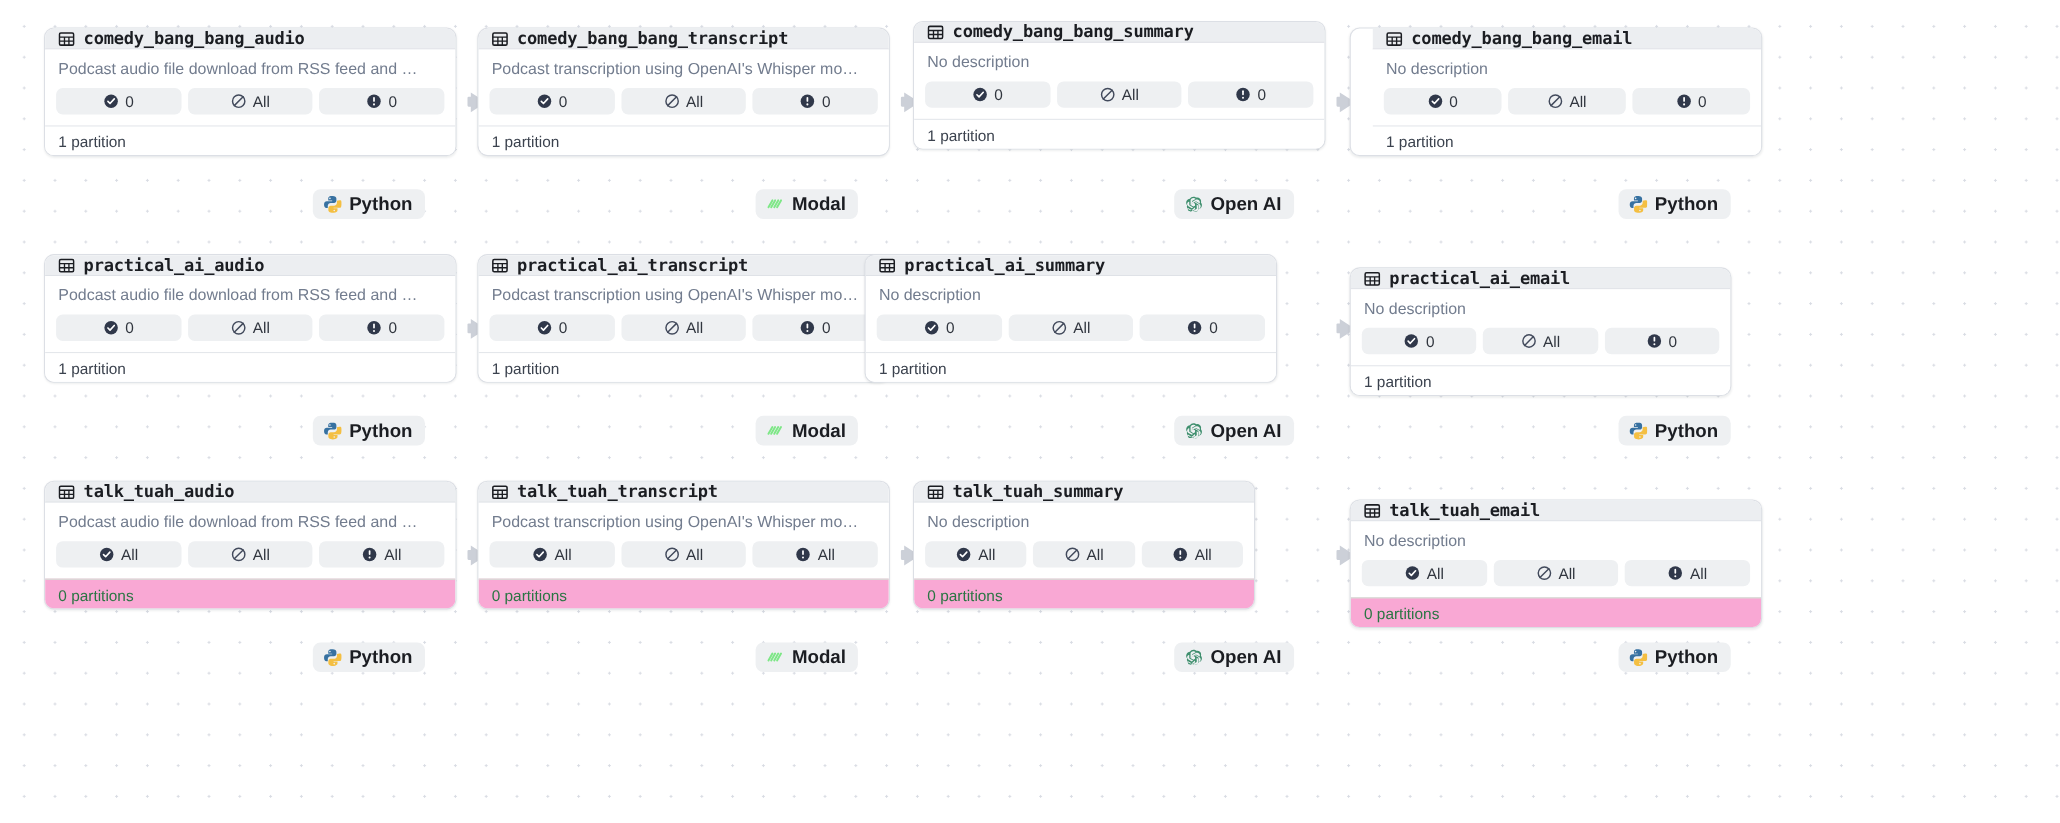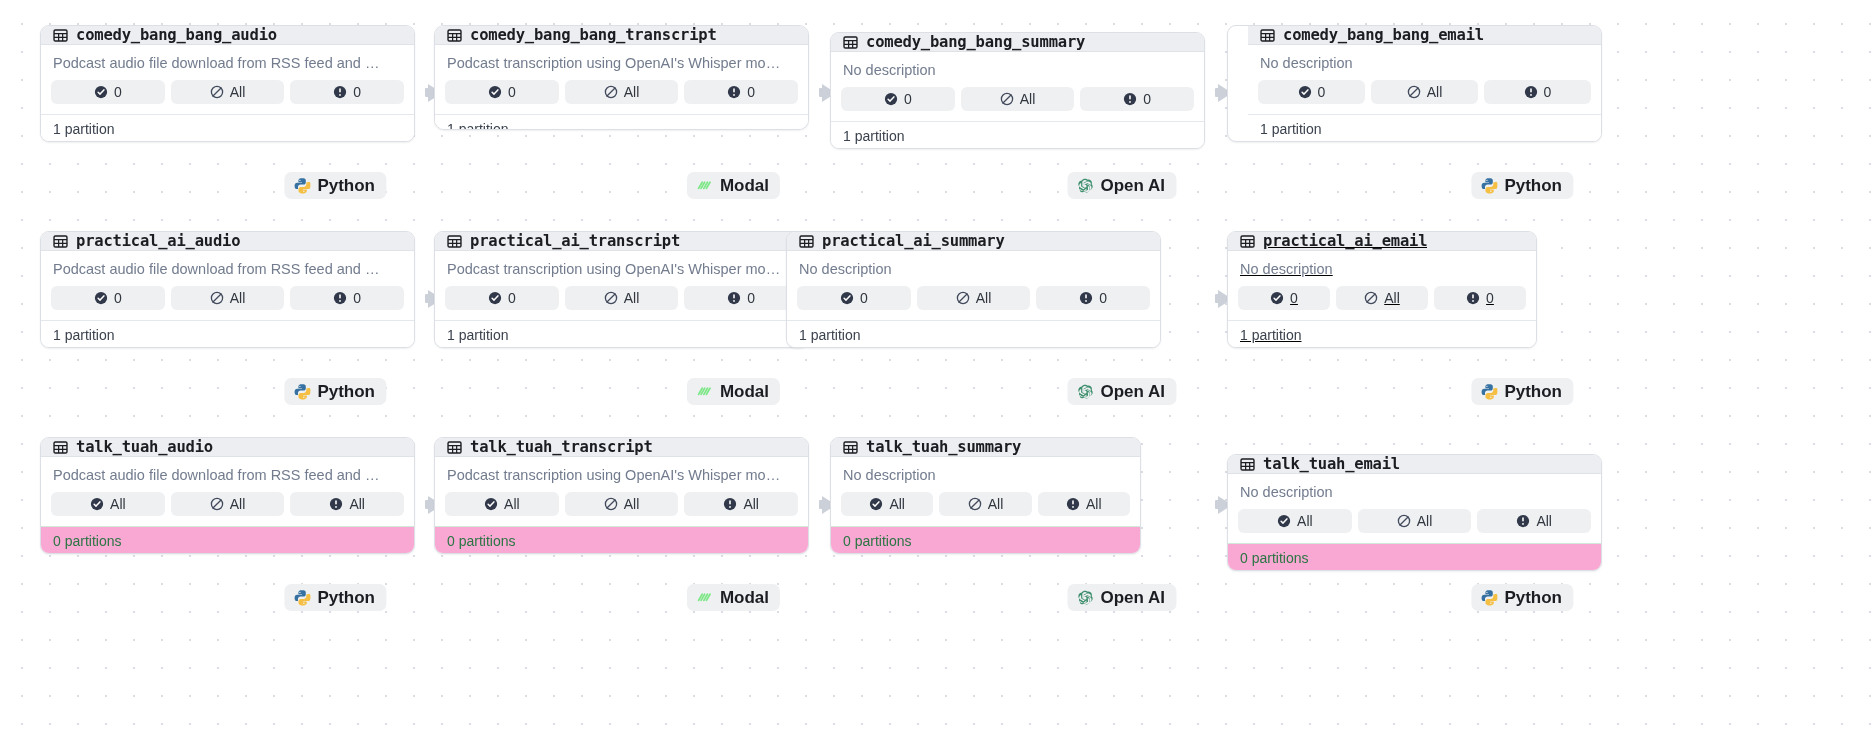--- a/index.html
+++ b/index.html
@@ -191,21 +191,21 @@
       <div class="node-footer">1 partition</div>
     </div>
     <div class="kind-tag" style="left: 386px; top: 172px;">
       <svg viewBox="0 0 20 20" class="klogo">
         <path d="M9.9 1.5c-2.2 0-4 .6-4 2.6v2.1h4.2v.7H4.4c-1.7 0-3 1.1-3 3.6 0 2.3.9 3.7 2.6 3.7h1.4v-2.3c0-1.7 1.4-3 3.1-3h3.6c1.4 0 2.5-1.1 2.5-2.4V4.1c0-1.4-1.1-2.3-2.5-2.5-.8-.1-1.6-.1-2.2-.1zM7.7 3.1a.85.85 0 1 1 0 1.7.85.85 0 0 1 0-1.7z" fill="#3771a1"></path>
         <path d="M15.2 6.4v2.2c0 1.8-1.5 3.1-3.1 3.1H8.5c-1.3 0-2.5 1.2-2.5 2.5v2.3c0 1.3 1.2 2.1 2.5 2.5 1.6.5 3.1.5 4.8 0 1.2-.3 2.5-1 2.5-2.5v-1.9h-4.2v-.6h6.3c1.5 0 2-1 2.5-2.5.5-1.6.5-3.1 0-4.2-.3-.9-1-1.4-2.5-1.4zm-2.9 9.6a.85.85 0 1 1 0 1.7.85.85 0 0 1 0-1.7z" fill="#f4bf42"></path>
       </svg>
       <span>Python</span>
     </div>
     <div class="edge" style="left: 425px; width: 8px; top: 88px;"></div>
-    <div class="node" style="left: 434px; top: 25px; width: 375px; height: 105px; border-radius: 10px;">
+    <div class="node" style="left: 434px; top: 25px; width: 375px; height: 117px; border-radius: 10px;">
       <div class="node-header">
         <svg viewBox="0 0 16 16" class="table-icon">
           <rect x="1.1" y="2.1" width="13.8" height="11.8" rx="1.4" fill="none" stroke="#1b1d22" stroke-width="1.5"></rect>
           <line x1="1.1" y1="6.1" x2="14.9" y2="6.1" stroke="#1b1d22" stroke-width="1.3"></line>
           <line x1="1.1" y1="10" x2="14.9" y2="10" stroke="#1b1d22" stroke-width="1.3"></line>
           <line x1="6" y1="6.1" x2="6" y2="13.9" stroke="#1b1d22" stroke-width="1.3"></line>
           <line x1="10.3" y1="6.1" x2="10.3" y2="13.9" stroke="#1b1d22" stroke-width="1.3"></line>
         </svg>
         <span class="node-title">comedy_bang_bang_transcript</span>
       </div>
@@ -243,21 +243,21 @@
         <g fill="none" stroke="#7ee787" stroke-width="2.1" stroke-linecap="round">
           <path d="M3.2 13.4 L7.4 6.1"></path>
           <path d="M6.1 13.4 L10.3 6.1"></path>
           <path d="M9.4 13.4 L13.6 6.1"></path>
           <path d="M12.4 13.4 L16.6 6.1"></path>
         </g>
       </svg>
       <span>Modal</span>
     </div>
     <div class="edge" style="left: 819px; width: 8px; top: 88px;"></div>
-    <div class="node" style="left: 830px; top: 32px; width: 375px; height: 117px;">
+    <div class="node" style="left: 830px; top: 19px; width: 375px; height: 117px;">
       <div class="node-header">
         <svg viewBox="0 0 16 16" class="table-icon">
           <rect x="1.1" y="2.1" width="13.8" height="11.8" rx="1.4" fill="none" stroke="#1b1d22" stroke-width="1.5"></rect>
           <line x1="1.1" y1="6.1" x2="14.9" y2="6.1" stroke="#1b1d22" stroke-width="1.3"></line>
           <line x1="1.1" y1="10" x2="14.9" y2="10" stroke="#1b1d22" stroke-width="1.3"></line>
           <line x1="6" y1="6.1" x2="6" y2="13.9" stroke="#1b1d22" stroke-width="1.3"></line>
           <line x1="10.3" y1="6.1" x2="10.3" y2="13.9" stroke="#1b1d22" stroke-width="1.3"></line>
         </svg>
         <span class="node-title">comedy_bang_bang_summary</span>
       </div>
@@ -484,21 +484,21 @@
       </div>
       <div class="node-footer">1 partition</div>
     </div>
     <div class="kind-tag" style="left: 1176px; top: 378px;">
       <svg viewBox="0 0 20 20" class="klogo">
         <path d="M10 2.1c-1.6 0-3 .8-3.8 2.1-1.6.1-3 1.1-3.6 2.6-.7 1.5-.4 3.2.6 4.4-.5 1.5-.1 3.1 1 4.2s2.7 1.4 4.1 1c.9 1.2 2.3 1.8 3.8 1.6 1.5-.2 2.8-1.2 3.3-2.6 1.6-.2 2.9-1.2 3.4-2.7.6-1.5.3-3.1-.8-4.3.5-1.5.1-3.1-1-4.2-1-1-2.4-1.4-3.8-1.1C12.6 2.7 11.4 2.1 10 2.1zm0 1.5c.9 0 1.8.4 2.4 1l-3.5 2c-.3.2-.5.5-.5.9v4.3l-1.5-.9V6.3c0-1.5 1.3-2.7 3.1-2.7zm4.2 1.6c1 .1 1.9.7 2.4 1.6.4.8.4 1.7.1 2.5l-3.5-2a1 1 0 0 0-1 0l-3.7 2.1V7.7l3.6-2.1c.7-.4 1.4-.5 2.1-.4zM5.5 6.4v4.2c0 .4.2.7.5.9l3.7 2.1-1.5.9-3.6-2.1c-1.3-.8-1.8-2.4-1-3.7.4-.8 1.1-1.3 1.9-1.5zm7.3 1.5 3.6 2.1c1.3.8 1.7 2.4 1 3.7-.5.8-1.2 1.3-2 1.5v-4.2c0-.4-.2-.7-.5-.9l-3.6-2.1zM10 8.7l1.7 1v2l-1.7 1-1.7-1v-2zm3.4 1.9 1.5.9v4.2c0 1.5-1.3 2.7-2.9 2.7-.9 0-1.8-.4-2.4-1.1l3.5-2c.3-.2.5-.5.5-.9zm-1.7 2.9v2.1L8 17.6c-1.3.8-2.9.3-3.7-.9-.4-.8-.5-1.7-.2-2.5l3.5 2c.3.2.7.2 1 0z" fill="#3f8f6e"></path>
       </svg>
       <span>Open AI</span>
     </div>
     <div class="edge" style="left: 1215px; width: 8px; top: 294px;"></div>
-    <div class="node" style="left: 1227px; top: 231px; width: 310px; height: 117px; text-decoration: underline;">
+    <div class="node" style="left: 1227px; top: 243px; width: 347px; height: 117px;">
       <div class="node-header">
         <svg viewBox="0 0 16 16" class="table-icon">
           <rect x="1.1" y="2.1" width="13.8" height="11.8" rx="1.4" fill="none" stroke="#1b1d22" stroke-width="1.5"></rect>
           <line x1="1.1" y1="6.1" x2="14.9" y2="6.1" stroke="#1b1d22" stroke-width="1.3"></line>
           <line x1="1.1" y1="10" x2="14.9" y2="10" stroke="#1b1d22" stroke-width="1.3"></line>
           <line x1="6" y1="6.1" x2="6" y2="13.9" stroke="#1b1d22" stroke-width="1.3"></line>
           <line x1="10.3" y1="6.1" x2="10.3" y2="13.9" stroke="#1b1d22" stroke-width="1.3"></line>
         </svg>
         <span class="node-title">practical_ai_email</span>
       </div>

